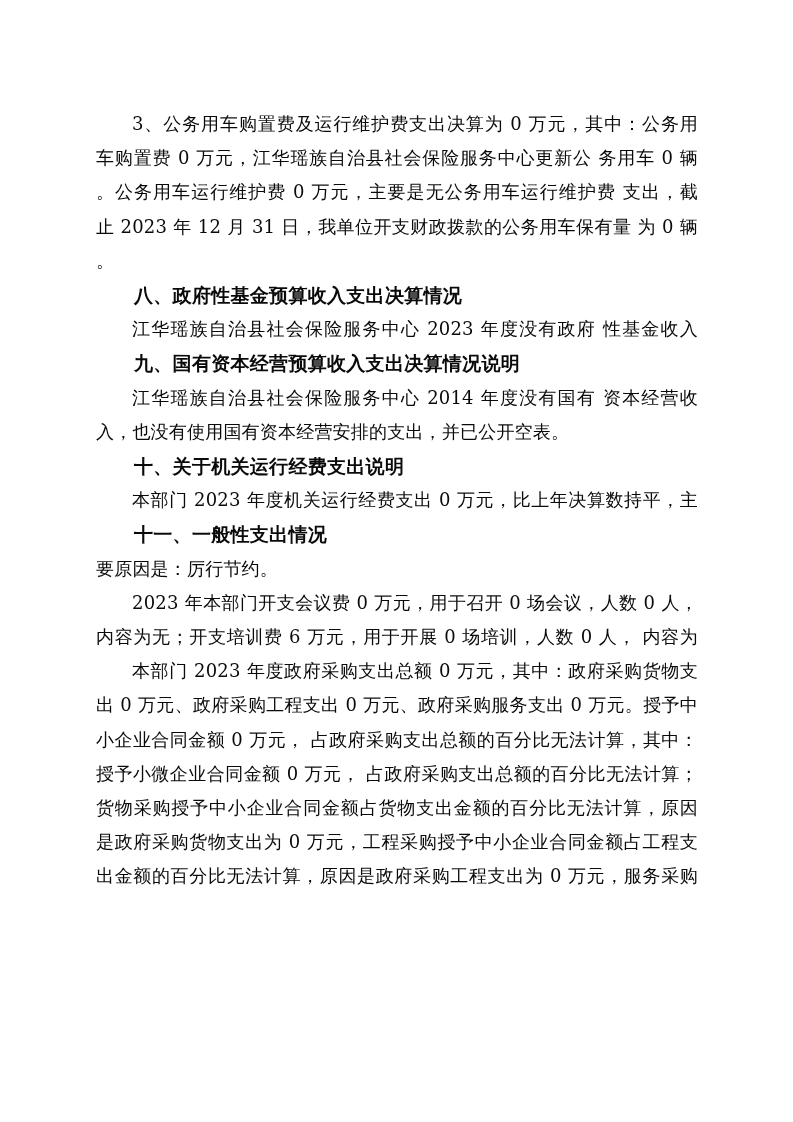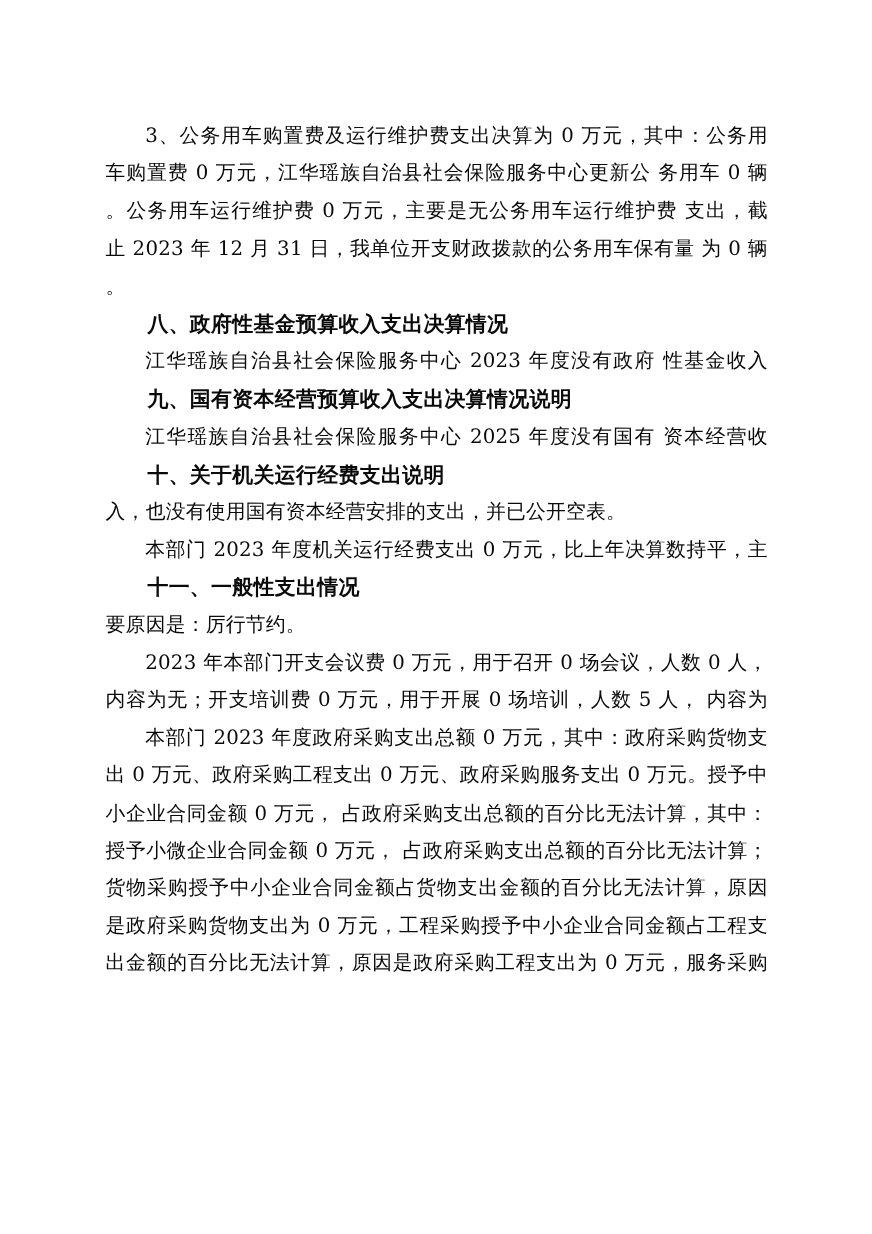--- a/index.html
+++ b/index.html
@@ -58,32 +58,32 @@
     <div class="line fill">。公务用车运行维护费 0 万元，主要是无公务用车运行维护费 支出，截</div>
     <div class="line fill">止 2023 年 12 月 31 日，我单位开支财政拨款的公务用车保有量 为 0 辆</div>
     <div class="line">。</div>
 
     <div class="line h">八、政府性基金预算收入支出决算情况</div>
 
     <div class="line indent fill">江华瑶族自治县社会保险服务中心 2023 年度没有政府 性基金收入</div>
 
     <div class="line h">九、国有资本经营预算收入支出决算情况说明</div>
 
-    <div class="line indent fill">江华瑶族自治县社会保险服务中心 2025 年度没有国有 资本经营收</div>
+    <div class="line indent fill">江华瑶族自治县社会保险服务中心 2014 年度没有国有 资本经营收</div>
+    <div class="line">入，也没有使用国有资本经营安排的支出，并已公开空表。</div>
+
     <div class="line h">十、关于机关运行经费支出说明</div>
-
-    <div class="line">入，也没有使用国有资本经营安排的支出，并已公开空表。</div>
 
     <div class="line indent fill">本部门 2023 年度机关运行经费支出 0 万元，比上年决算数持平，主</div>
     <div class="line h">十一、一般性支出情况</div>
 
     <div class="line">要原因是：厉行节约。</div>
 
     <div class="line indent fill">2023 年本部门开支会议费 0 万元，用于召开 0 场会议，人数 0 人，</div>
-    <div class="line fill">内容为无；开支培训费 0 万元，用于开展 0 场培训，人数 5 人， 内容为</div>
+    <div class="line fill">内容为无；开支培训费 6 万元，用于开展 0 场培训，人数 0 人， 内容为</div>
 
 
     <div class="line indent fill">本部门 2023 年度政府采购支出总额 0 万元，其中：政府采购货物支</div>
     <div class="line fill">出 0 万元、政府采购工程支出 0 万元、政府采购服务支出 0 万元。授予中</div>
     <div class="line fill">小企业合同金额 0 万元， 占政府采购支出总额的百分比无法计算，其中：</div>
     <div class="line fill">授予小微企业合同金额 0 万元， 占政府采购支出总额的百分比无法计算；</div>
     <div class="line fill">货物采购授予中小企业合同金额占货物支出金额的百分比无法计算，原因</div>
     <div class="line fill">是政府采购货物支出为 0 万元，工程采购授予中小企业合同金额占工程支</div>
     <div class="line fill">出金额的百分比无法计算，原因是政府采购工程支出为 0 万元，服务采购</div>
 

